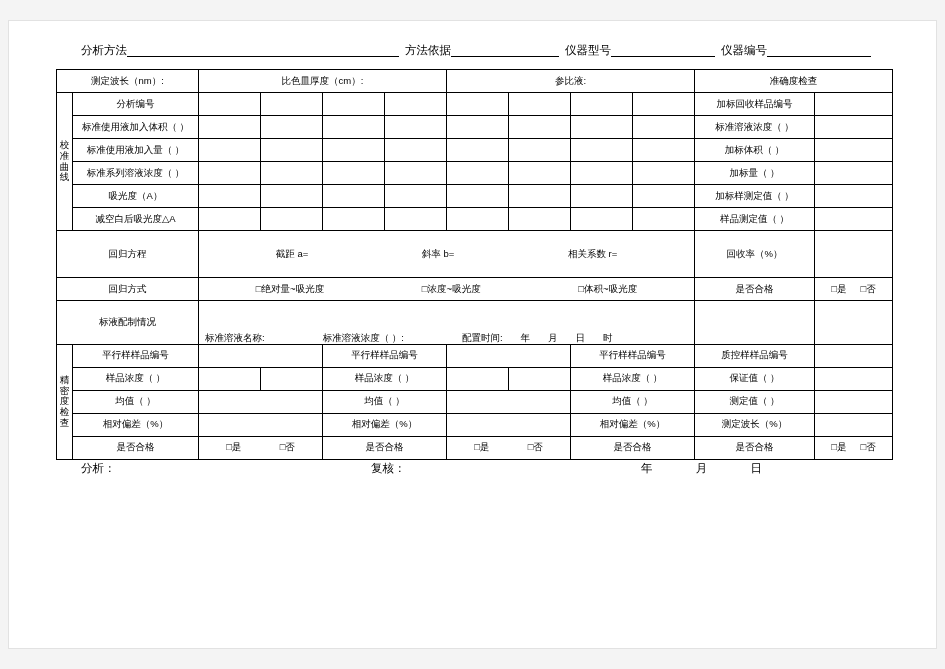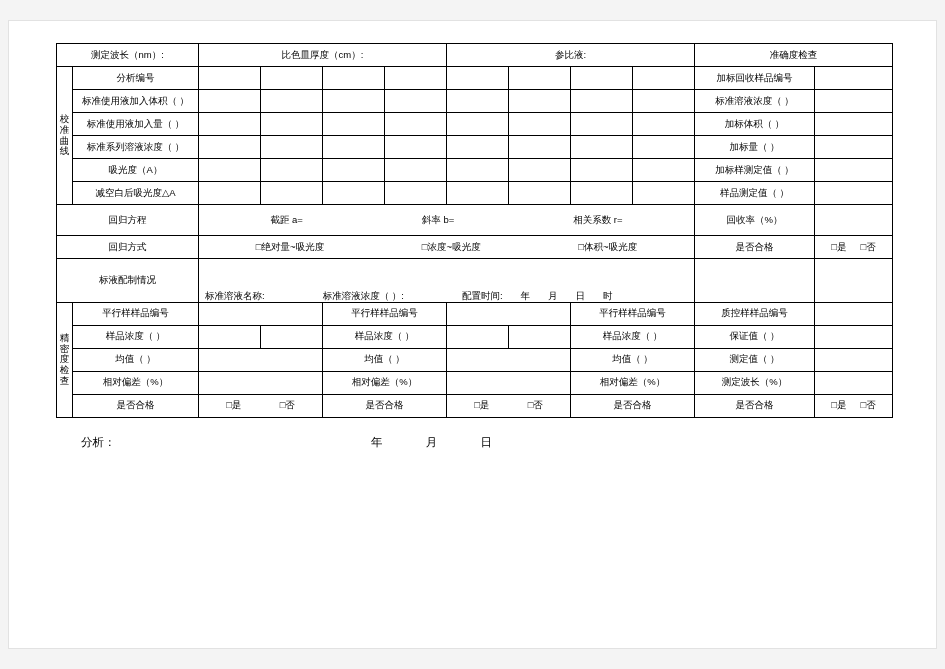--- a/index.html
+++ b/index.html
@@ -102,39 +102,57 @@
     align-items: flex-end;
     padding-left: 6px;
     margin-top: 32px;
   }
   .spread-left > span { margin-right: 58px; }
   .dates { letter-spacing: 0; }
   .dates span { margin-left: 18px; }
 
   
   .ftr {
-    margin: 17px 0 0 0;
+    margin: 1px 0 0 0;
     padding: 0 40px 0 72px;
     font-size: 11.5px;
     display: flex;
     align-items: flex-start;
   }
   .ftr .f1 { width: 290px; }
   .ftr .f2 { width: 270px; }
   .ftr .f3 span { margin-right: 40px; }
 </style>
 </head>
 <body>
 
 <div class="page">
 
 
   <div class="hdr">
 
 
+    <div class="hdr-row">
+      <span class="fld">
+        <span class="lbl">分析方法</span>
+        <span class="ln" style="width:272px"></span>
+      </span>
+      <span class="fld" style="margin-left:6px">
+        <span class="lbl">方法依据</span>
+        <span class="ln" style="width:108px"></span>
+      </span>
+      <span class="fld" style="margin-left:6px">
+        <span class="lbl">仪器型号</span>
+        <span class="ln" style="width:104px"></span>
+      </span>
+      <span class="fld" style="margin-left:6px">
+        <span class="lbl">仪器编号</span>
+        <span class="ln" style="width:104px"></span>
+      </span>
+    </div>
   </div>
 
   <table class="main">
     <colgroup>
       <col style="width:16px">
       <col style="width:126px">
       <col style="width:62px">
         <col style="width:62px">
         <col style="width:62px">
         <col style="width:62px">
@@ -229,21 +247,21 @@
       <td class="blank"></td>
           <td class="blank"></td>
       <td class="blank"></td>
           <td class="blank"></td>
       <td>样品测定值（    ）</td>
       <td class="blank"></td>
     </tr>
 
     <tr>
       <td colspan="2">回归方程</td>
-      <td colspan="8" style="padding:4px">
+      <td colspan="8" style="padding:12px">
         <div class="spread">
           <span>截距 a=</span>
           <span>斜率 b=</span>
           <span>相关系数 r=</span>
         </div>
       </td>
       <td>回收率（%）</td>
       <td class="blank"></td>
     </tr>
 
@@ -339,20 +357,21 @@
       <td>是否合格</td>
       <td style="padding:0">
         <span class="chk">□是</span><span class="chk">□否</span>
       </td>
     </tr>
   </tbody>
     </table>
 
   <div class="ftr">
     <span class="f1">分析：</span>
+    <span class="f2">复核：</span>
     <span class="f3">
       <span>年</span>
       <span>月</span>
       <span>日</span>
     </span>
   </div>
 
 </div>
 
 </body></html>

